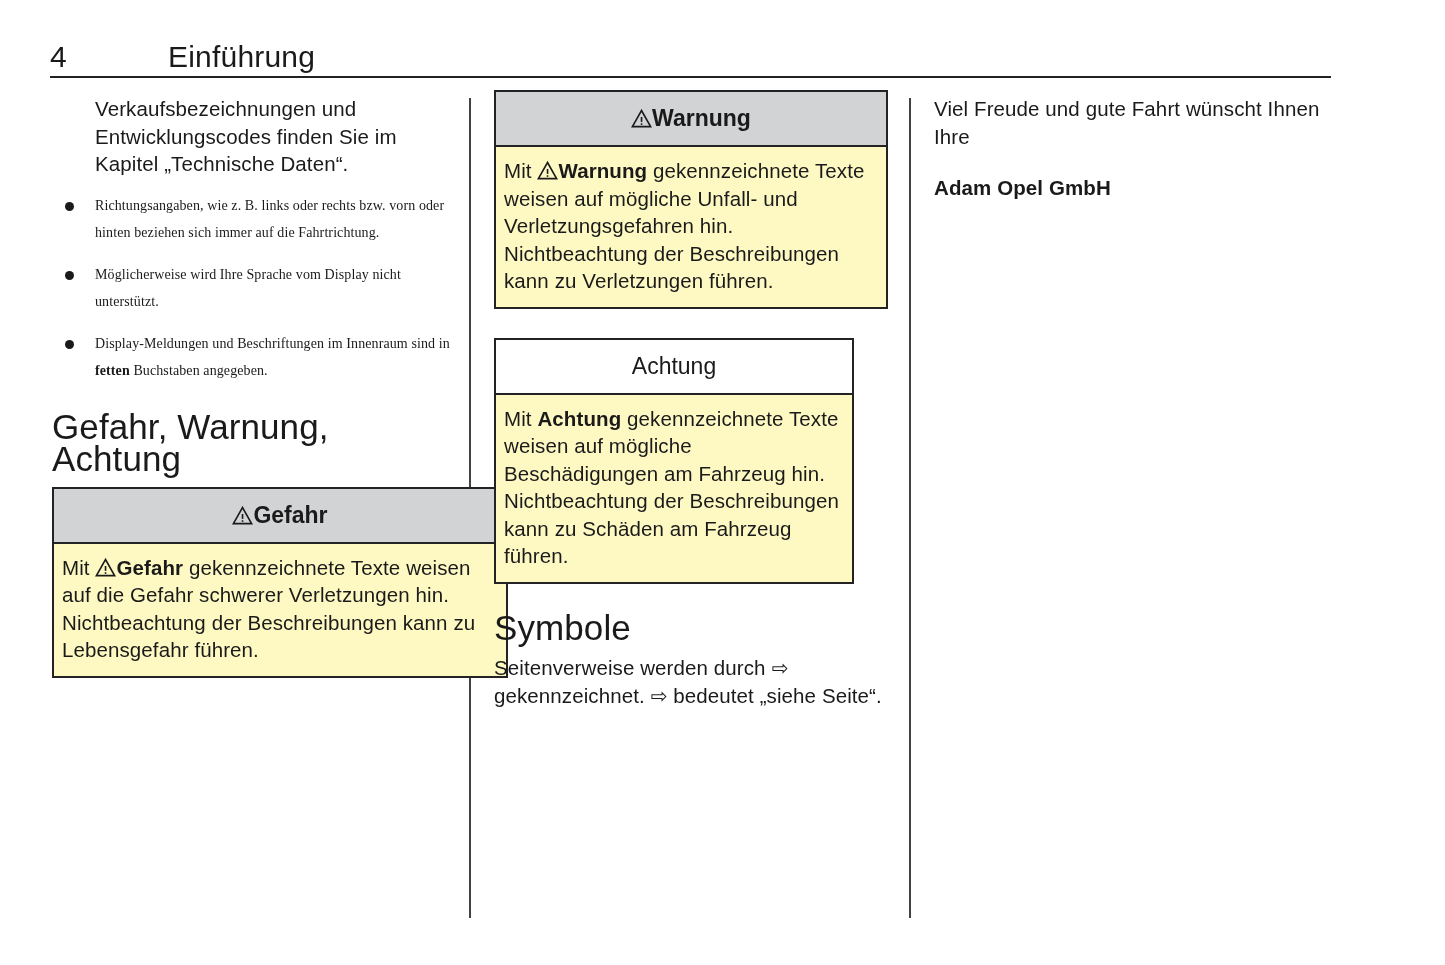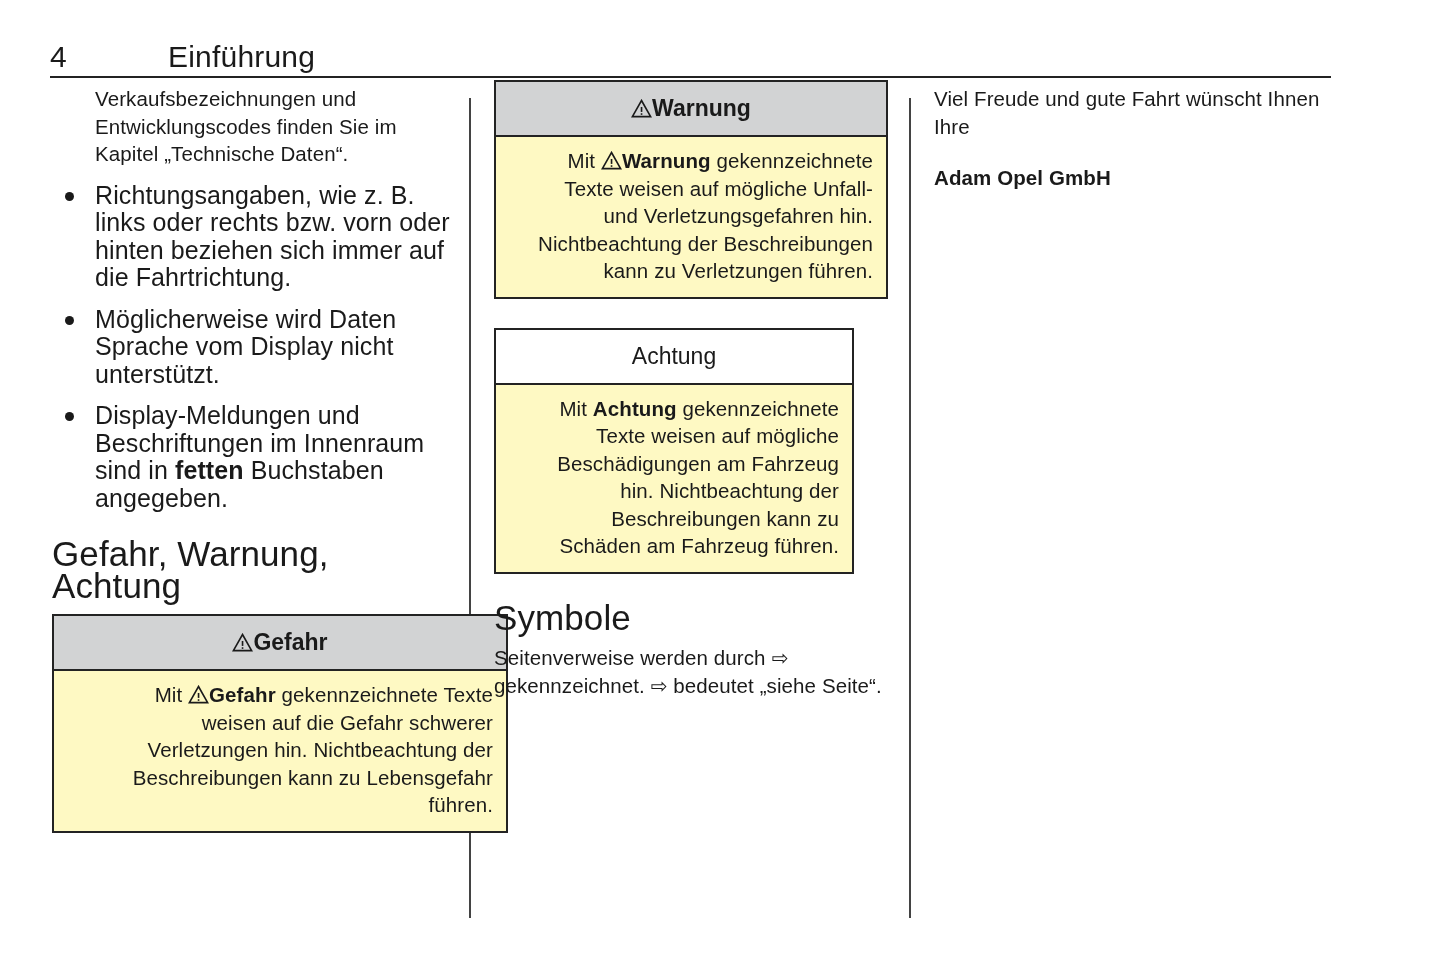--- a/index.html
+++ b/index.html
@@ -58,21 +58,21 @@
     width: 0;
     height: 820px;
     border-left: 2px solid #434343;
   }
   #divider-1 { left: 469px; }
   #divider-2 { left: 909px; }
 
   
   .column {
     position: absolute;
-    top: 80px;
+    top: 90px;
   }
   #column-1 { left: 52px;  width: 400px; }
   #column-2 { left: 494px; width: 398px; }
   #column-3 { left: 934px; width: 398px; }
 
   
   .para {
     font-size: 20.5px;
     line-height: 27.5px;
     font-weight: 400;
@@ -86,23 +86,24 @@
   .bullet-list {
     list-style: none;
     margin: 0;
     padding: 0;
     margin-top: 14px;
   }
   .bullet-item {
     position: relative;
     padding-left: 43px;
     margin-bottom: 14px;
-    font-size: 25px;
+    font-size: 14px;
     line-height: 27.5px;
     letter-spacing: 0.1px;
+    font-family: Liberation Serif, serif;
   }
   .bullet-item:last-child { margin-bottom: 0; }
   .bullet-dot {
     position: absolute;
     left: 13px;
     top: 10px;
     width: 9px;
     height: 9px;
     border-radius: 50%;
     background: #1a1a1a;
@@ -137,25 +138,24 @@
     text-align: center;
     font-size: 23px;
     line-height: 28px;
     font-weight: 700;
     padding: 12px 8px 13px 8px;
     box-sizing: border-box;
   }
   .notice-box-header.grey { background: #d2d3d4; }
   .notice-box-header.white { background: #ffffff; font-weight: 400; }
   .notice-box-body {
-    padding: 10px 13px 12px 31px;
+    padding: 10px 13px 12px 8px;
     font-size: 20.5px;
     line-height: 27.5px;
     letter-spacing: 0.1px;
-    text-align: right;
   }
 
   
   .warn-tri {
     display: inline-block;
     vertical-align: -2px;
     width: 21px;
     height: 19px;
   }
   .warn-tri svg { display: block; }
@@ -187,21 +187,21 @@
 
   <p class="para intro">Verkaufsbezeichnungen und Entwicklungscodes finden Sie im Kapitel „Technische Daten“.</p>
 
   <ul class="bullet-list">
     <li class="bullet-item">
       <span class="bullet-dot"></span>
       <span>Richtungsangaben, wie z. B. links oder rechts bzw. vorn oder hinten beziehen sich immer auf die Fahrtrichtung.</span>
     </li>
     <li class="bullet-item">
       <span class="bullet-dot"></span>
-      <span>Möglicherweise wird Daten Sprache vom Display nicht unterstützt.</span>
+      <span>Möglicherweise wird Ihre Sprache vom Display nicht unterstützt.</span>
     </li>
     <li class="bullet-item">
       <span class="bullet-dot"></span>
       <span>Display-Meldungen und Beschriftungen im Innenraum sind in </span><b>fetten</b><span> Buchstaben angegeben.</span>
     </li>
   </ul>
 
   <h2 id="heading-gefahr-warnung-achtung" class="section-heading">Gefahr, Warnung, Achtung</h2>
 
   <div id="box-gefahr" class="notice-box">

